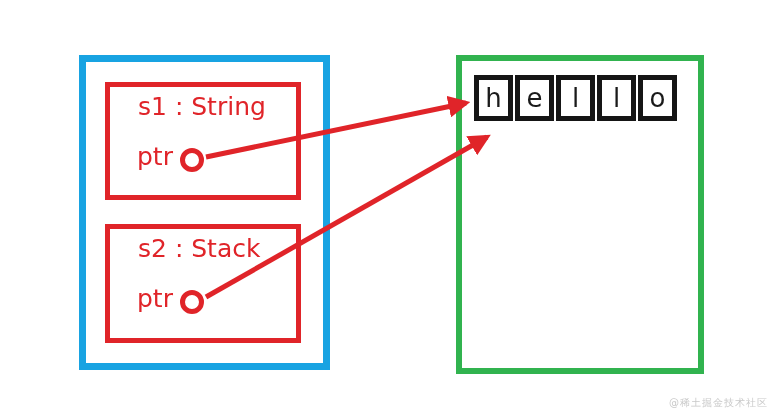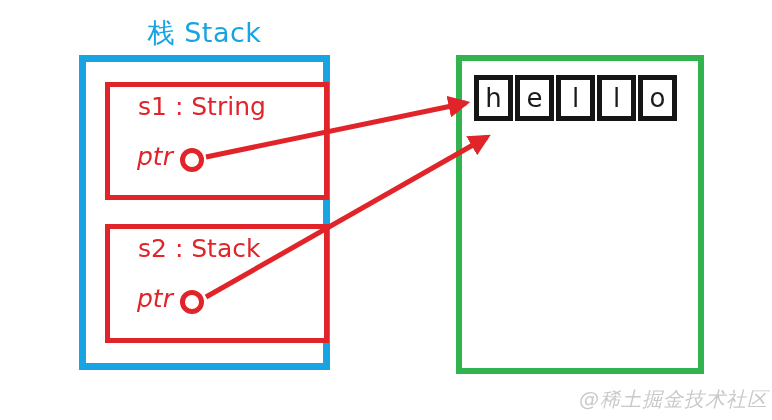--- a/index.html
+++ b/index.html
@@ -55,21 +55,21 @@
     top: 55px;
     width: 248px;
     height: 319px;
     box-sizing: border-box;
     border: 6px solid var(--heap-border, #31b34f);
     background: #ffffff;
   }
   .frame {
     position: absolute;
     left: 105px;
-    width: 224px;
+    width: 196px;
     box-sizing: border-box;
     border: 5px solid var(--frame-border, #e02429);
     color: var(--frame-border, #e02429);
     background: #ffffff;
   }
   .frame.s1 { top: 82px;  height: 118px; }
   .frame.s2 { top: 224px; height: 119px; }
   .frame .name {
     position: absolute;
     left: 28px;
@@ -77,21 +77,20 @@
     font-size: 25px;
     line-height: 1.05;
     white-space: nowrap;
   }
   .frame .field {
     position: absolute;
     left: 27px;
     top: 57px;
     font-size: 25px;
     line-height: 1.05;
-    font-style: italic;
   }
   .cells {
     position: absolute;
     left: 474px;
     top: 75px;
     display: flex;
     gap: 2px;
   }
   .cell {
     width: 39px;
@@ -111,34 +110,32 @@
     left: 0;
     top: 0;
     width: 772px;
     height: 420px;
     z-index: 5;
     pointer-events: none;
   }
   .watermark {
     position: absolute;
     right: 4px;
-    top: 386px;
-    font-size: 20px;
+    top: 396px;
+    font-size: 10px;
     letter-spacing: 1px;
     color: var(--watermark-color, #c9c9c9);
     white-space: nowrap;
-    font-style: italic;
   }
 </style>
 </head>
 <body>
 
 <div class="canvas">
 
-  <div class="title stack-title">栈 Stack</div>
 
 
   <div class="stack-box"></div>
 
   <div class="frame s1">
     <span class="name">s1 : String</span>
     <span class="field">ptr</span>
   </div>
 
   <div class="frame s2">

